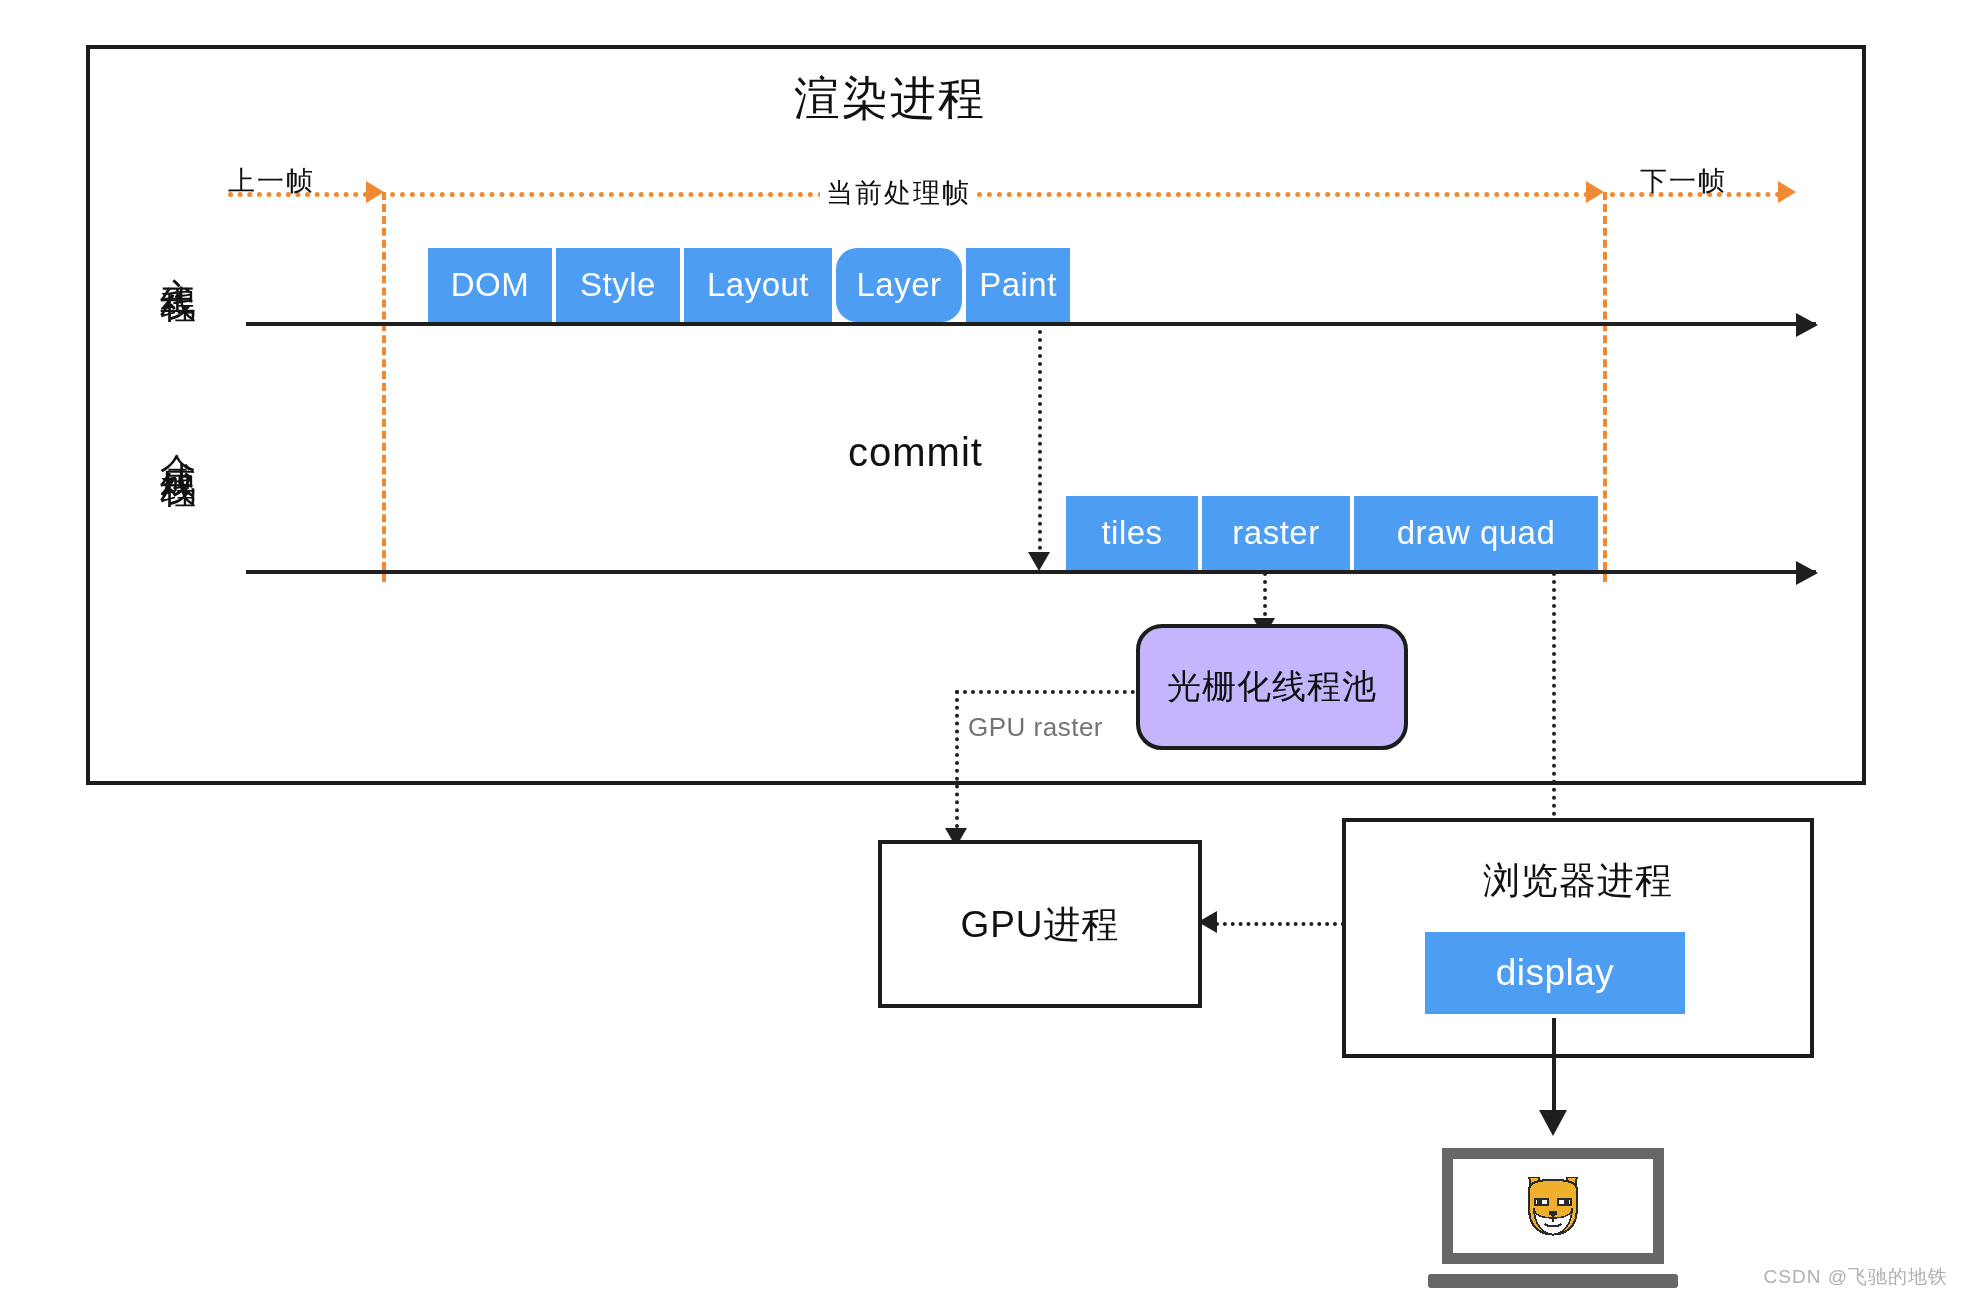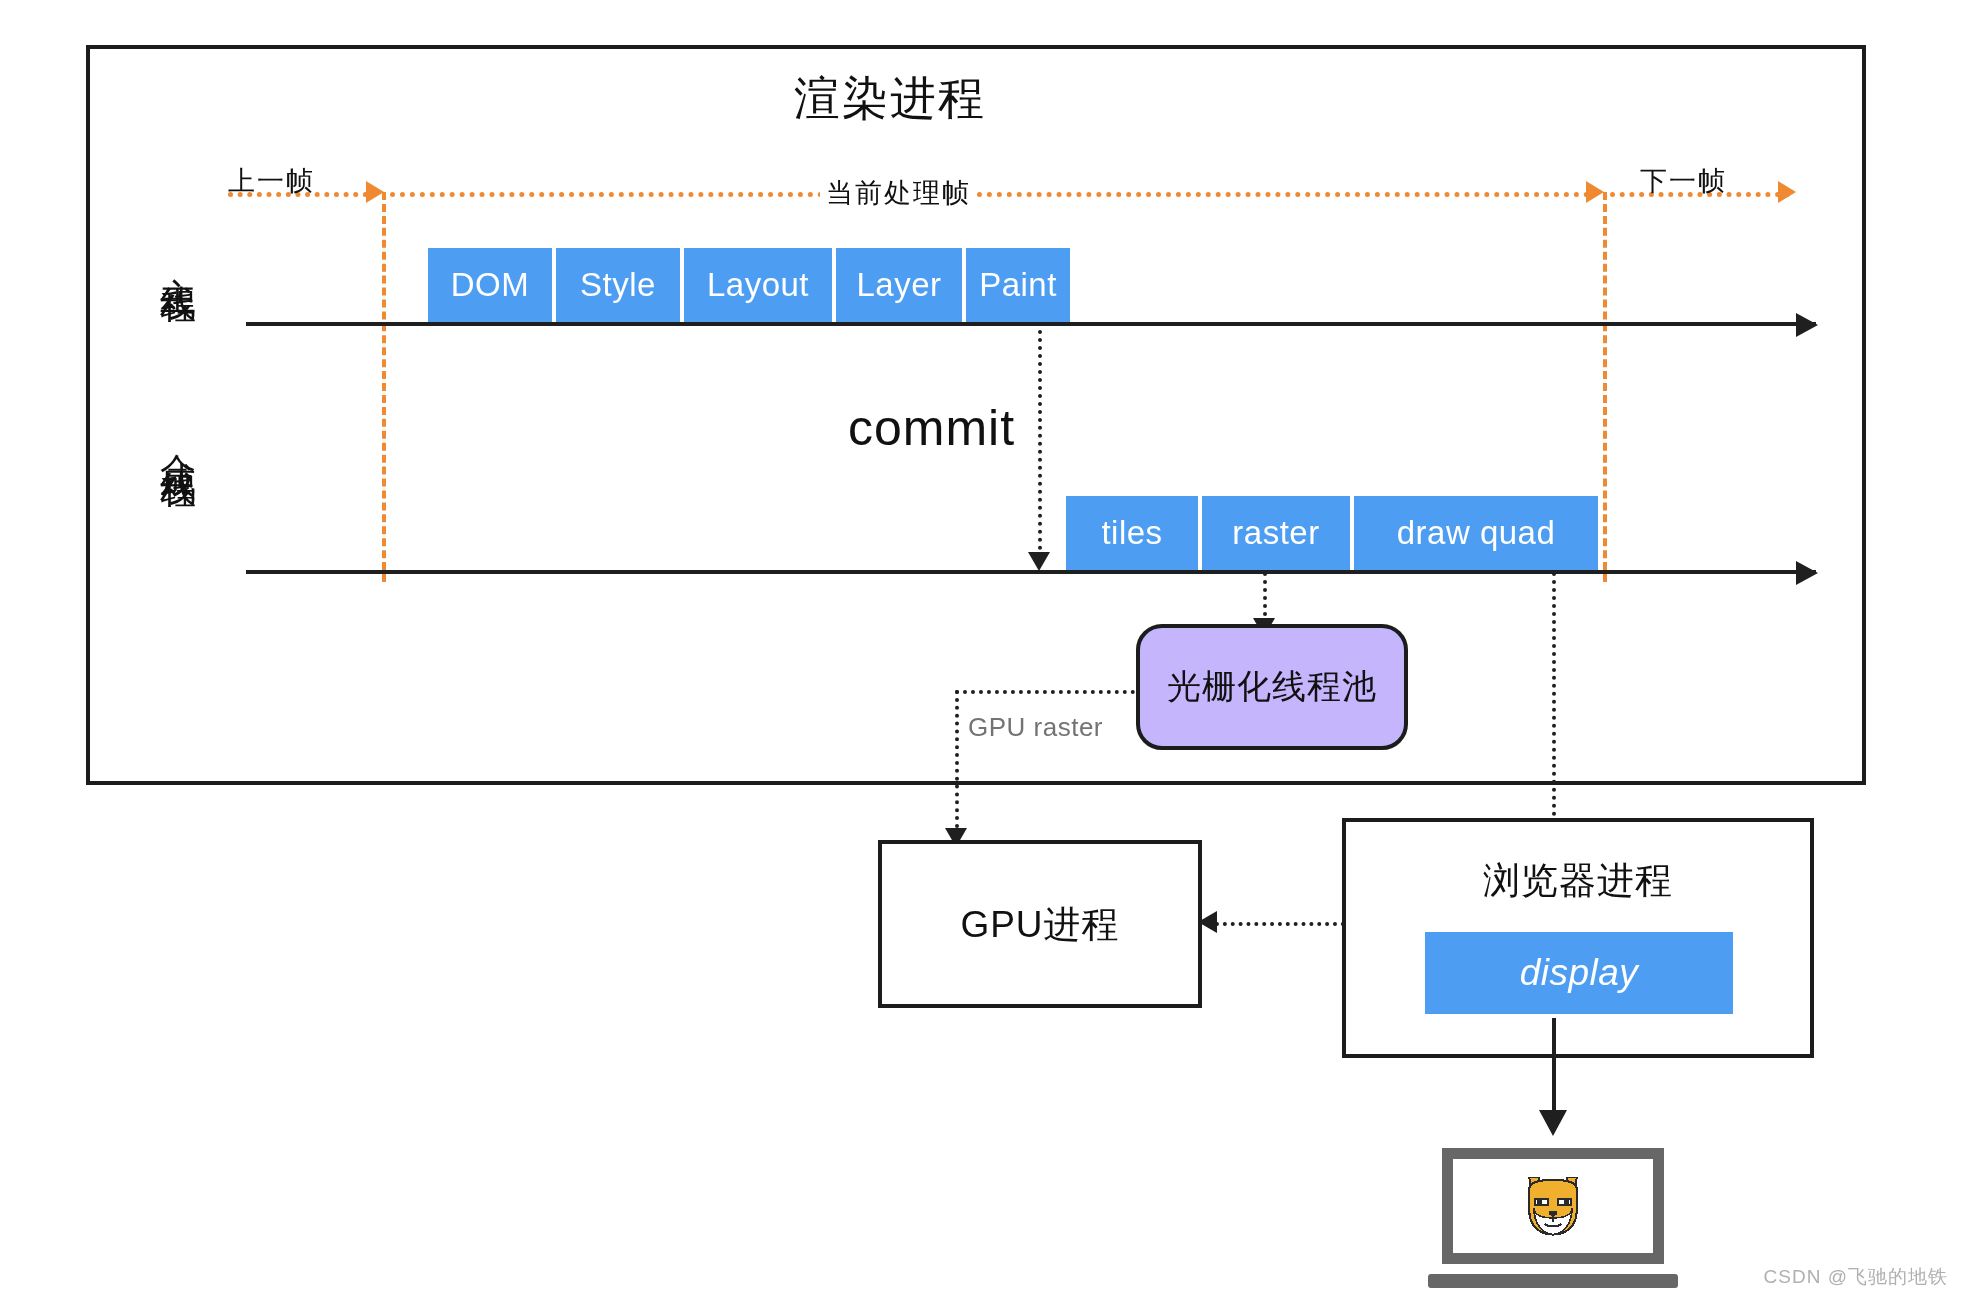--- a/index.html
+++ b/index.html
@@ -151,22 +151,22 @@
     border-right: 19px solid #1f1f1f;
     border-top: 11px solid transparent;
     border-bottom: 11px solid transparent;
   }
 
   
   #commit-line   { left: 1038px; top: 322px; height: 236px; }
   #commit-arrow  { left: 1028px; top: 552px; }
   #commit-label  {
     position: absolute;
-    left: 848px; top: 399px;
-    font-size: 50px;
+    left: 848px; top: 430px;
+    font-size: 40px;
     color: #111;
     letter-spacing: 1px;
   }
 
   
   #raster-line  { left: 1263px; top: 572px; height: 52px; }
   #raster-arrow { left: 1253px; top: 618px; }
 
   
   #drawquad-line  { left: 1552px; top: 572px; height: 268px; }
@@ -263,30 +263,29 @@
     width: 100%;
     text-align: center;
     font-size: 37px;
     color: #111;
     letter-spacing: 1px;
   }
   #display-box {
     position: absolute;
     left: 1425px;
     top: 932px;
-    width: 308px;
+    width: 260px;
     height: 82px;
     background: #4d9ef3;
     color: #fff;
     font-size: 37px;
     display: flex;
     align-items: center;
     justify-content: center;
     letter-spacing: 0.5px;
-    font-style: italic;
   }
 
   
   #laptop {
     position: absolute;
     left: 1428px;
     top: 1148px;
     width: 250px;
     height: 140px;
   }
@@ -350,21 +349,21 @@
     <span class="arrow-head"></span>
   </div>
   <div class="timeline" id="timeline-comp">
     <span class="arrow-head"></span>
   </div>
 
   <div class="blue-row" id="main-blocks">
       <div class="blue-box" style="width: 124px;">DOM</div>
       <div class="blue-box" style="width: 124px;">Style</div>
       <div class="blue-box" style="width: 148px;">Layout</div>
-      <div class="blue-box" style="width: 126px;">Layer</div>
+      <div class="blue-box" style="width: 126px; border-radius: 21px;">Layer</div>
       <div class="blue-box" style="width: 104px;">Paint</div>
     </div>
   <div class="blue-row" id="comp-blocks">
       <div class="blue-box" style="width: 132px;">tiles</div>
       <div class="blue-box" style="width: 148px;">raster</div>
       <div class="blue-box" style="width: 244px;">draw quad</div>
     </div>
 
   <div class="dot-vline" id="commit-line"></div>
   <div class="dot-arrow-down" id="commit-arrow"></div>

